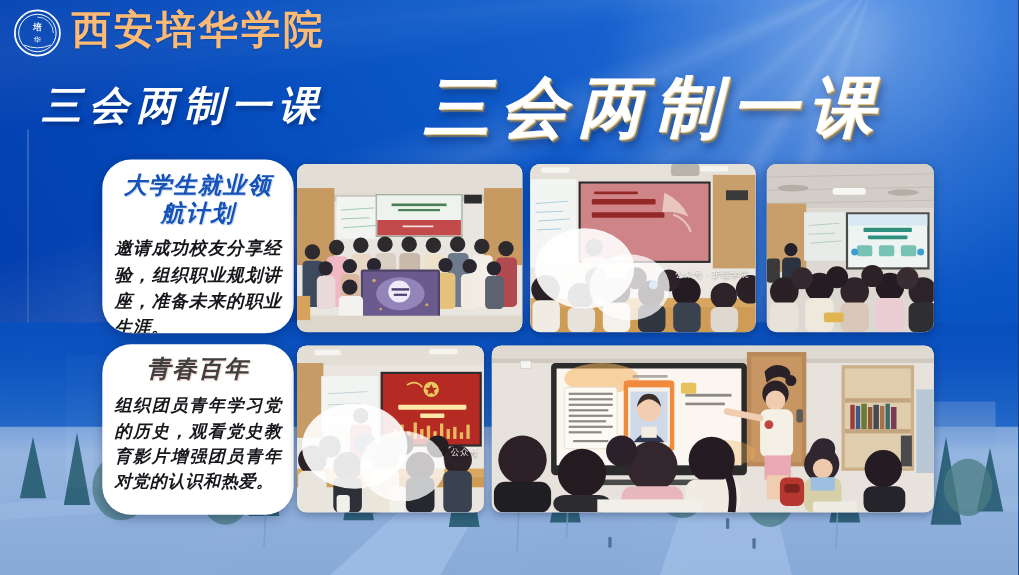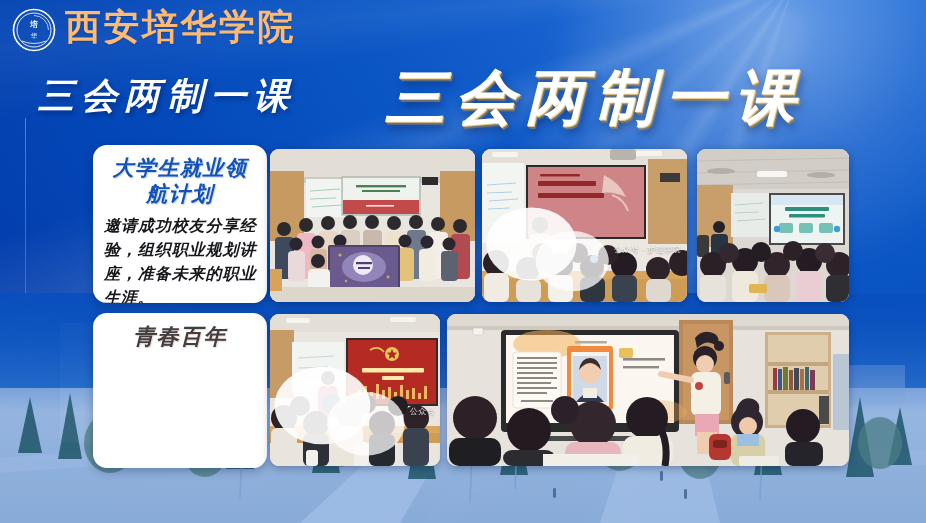--- a/index.html
+++ b/index.html
@@ -130,21 +130,21 @@
     text-shadow:
       1px 1px 0 #e8c98a,
       2px 3px 1px rgba(190,145,60,0.55),
       3px 6px 8px rgba(0,20,70,0.45);
   }
 
   
   .card {
     position: absolute;
     background: #ffffff;
-    border-radius: 14px;
+    border-radius: 26px;
     box-shadow: 0 3px 10px rgba(0,18,60,0.30);
     box-sizing: border-box;
     padding: 10px 11px 8px 11px;
     overflow: hidden;
   }
   .card-title {
     text-align: center;
     font-family: "DejaVu Serif", "Liberation Serif", serif;
     font-weight: 700;
     font-style: italic;
@@ -321,20 +321,21 @@
   <div class="title-sub">三会两制一课</div>
   <div class="title-main">三会两制一课</div>
 
   <div class="card" id="card-employment">
     <div class="card-title blue">大学生就业领航计划</div>
     <div class="card-body">邀请成功校友分享经验，组织职业规划讲座，准备未来的职业生涯。</div>
   </div>
 
   <div class="card" id="card-centenary">
     <div class="card-title red">青春百年</div>
+    <div class="card-body">组织团员青年学习党的历史，观看党史教育影片增强团员青年对党的认识和热爱。</div>
   </div>
 
   <div class="photo" id="photo-group-banner">
     <svg viewBox="0 0 205 153" preserveAspectRatio="none">
       <rect width="205" height="153" fill="#e9e6e0"></rect>
       <rect x="0" y="0" width="205" height="30" fill="#e2ded6"></rect>
       <rect x="0" y="28" width="205" height="6" fill="#cfcac1"></rect>
       <rect x="0" y="22" width="34" height="70" fill="#c79a62"></rect>
       <rect x="170" y="22" width="35" height="70" fill="#c79a62"></rect>
       <rect x="36" y="30" width="40" height="38" fill="#f2f4f2"></rect>

